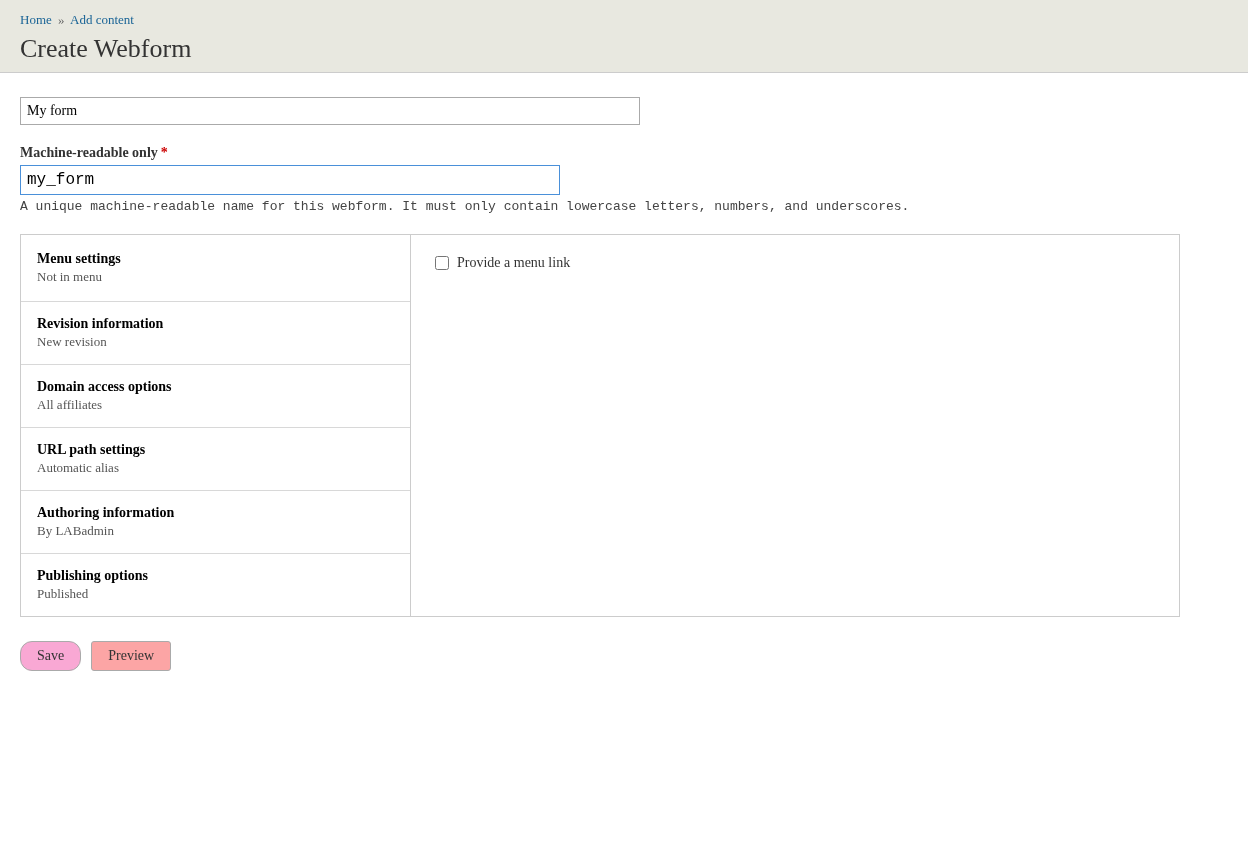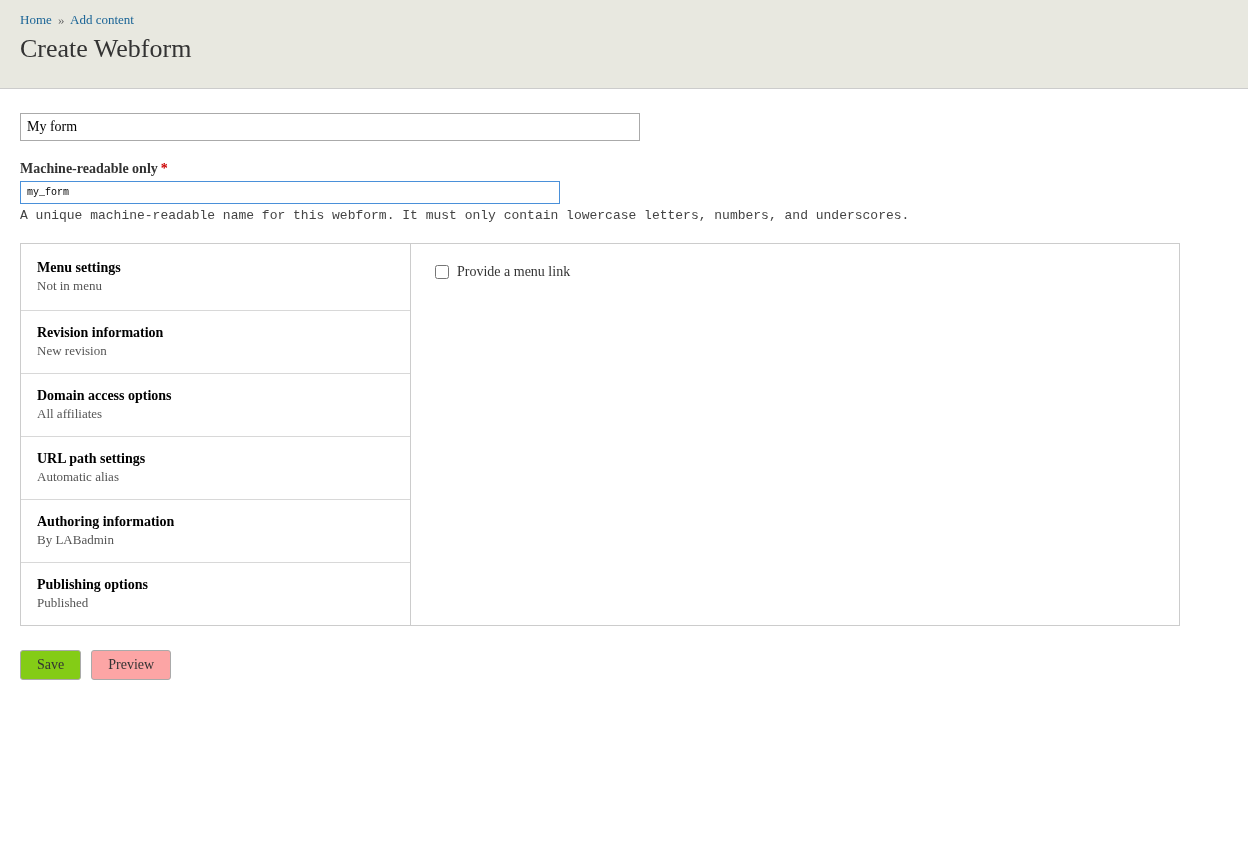--- a/index.html
+++ b/index.html
@@ -10,21 +10,21 @@
 
     body {
       font-family: Georgia, 'Times New Roman', serif;
       font-size: 14px;
       background: #fff;
       color: #333;
     }
 
     .header-bar {
       background: #e8e8e0;
-      padding: 12px 20px 24px 20px;
+      padding: 12px 20px 8px 20px;
       border-bottom: 1px solid #ccc;
     }
 
     .breadcrumb {
       font-size: 13px;
       margin-bottom: 6px;
     }
 
     .breadcrumb a {
       color: #1a6496;
@@ -70,21 +70,21 @@
       border: 1px solid #aaa;
       font-size: 14px;
       font-family: Georgia, serif;
       outline: none;
     }
 
     .machine-name-input {
       width: 540px;
       padding: 5px 6px;
       border: 1px solid #4a90d9;
-      font-size: 10px;
+      font-size: 16px;
       font-family: 'Courier New', monospace;
       outline: none;
       background: #fff;
     }
 
     .field-description {
       font-size: 13px;
       color: #444;
       margin-top: 4px;
       font-family: 'Courier New', monospace;
@@ -176,21 +176,22 @@
       font-size: 14px;
       font-family: Georgia, serif;
       border: 1px solid #aaa;
       background: #f0f0ec;
       color: #333;
       cursor: pointer;
       border-radius: 3px;
     }
 
     .btn-save {
-      background: #84cc16;
+      background: #f9a8d4;
+      border-radius: 12px;
     }
 
     .btn-preview {
       background: #fca5a5;
     }
   </style>
 </head>
 <body>
 
 <div class="header-bar">

